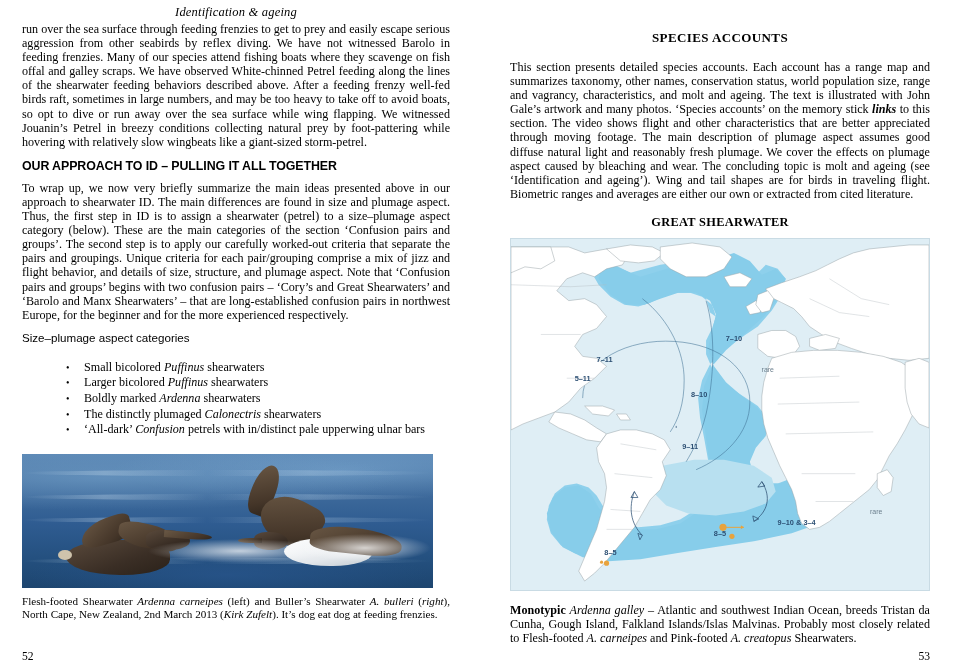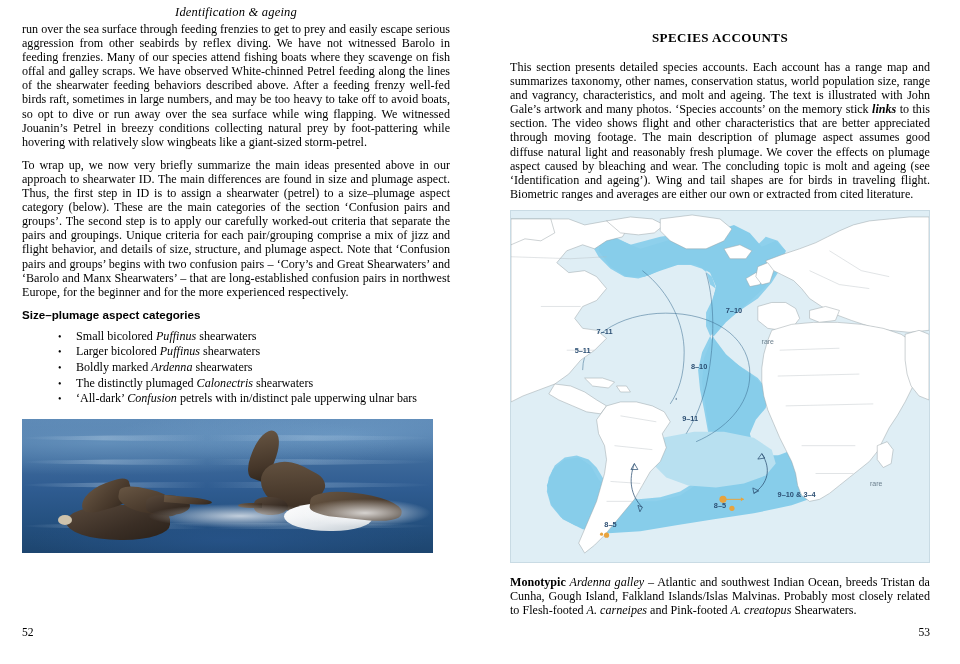--- a/index.html
+++ b/index.html
@@ -37,42 +37,42 @@
 
   h2.section{
     font-family:"Liberation Sans","DejaVu Sans",sans-serif;
     font-weight:bold;
     font-size:12.4px;
     margin:10px 0 8px 0;
     letter-spacing:-0.1px;
   }
   h3.subhead{
     font-family:"Liberation Sans","DejaVu Sans",sans-serif;
-    font-weight:bold;
+    font-weight:normal;
     font-size:11.6px;
     margin:9px 0 3px 0;
   }
   h2.center-caps{
     text-align:center;
     font-weight:bold;
     font-size:13px;
     letter-spacing:.4px;
     margin:12px 0 14px 0;
     font-family:"Liberation Serif","DejaVu Serif",serif;
   }
   h2.species-name{
     text-align:center;
     font-weight:bold;
     font-size:12.4px;
     letter-spacing:.3px;
     margin:14px 0 8px 0;
     font-family:"Liberation Serif","DejaVu Serif",serif;
   }
 
-  ul.cats{margin:8px;padding:0 0 0 46px;list-style:none;}
+  ul.cats{margin:16px;padding:0 0 0 46px;list-style:none;}
   ul.cats li{
     position:relative;
     font-size:12.1px;
     line-height:15.6px;
   }
   ul.cats li:before{
     content:"\2022";
     position:absolute;
     left:-18px;
     top:0;
@@ -125,21 +125,21 @@
   }
 
   .caption{
     margin-top:7px;
     font-size:11.1px;
     line-height:13.4px;
     text-align:justify;
   }
   .folio{
     position:absolute;
-    bottom:25px;
+    bottom:1px;
     font-size:11.6px;
   }
   .folio.l{left:22px;}
   .folio.r{right:30px;}
 
   
   .map-wrap{
     position:relative;
     width:420px;height:353px;
     margin:0 auto;
@@ -171,20 +171,21 @@
 <body>
 
 <div class="spread">
 
   <div class="page left">
 
     <div class="running-head">Identification &amp; ageing</div>
 
     <p class="body">run over the sea surface through feeding frenzies to get to prey and easily escape serious aggression from other seabirds by reflex diving. We have not witnessed Barolo in feeding frenzies. Many of our species attend fishing boats where they scavenge on fish offal and galley scraps. We have observed White-chinned Petrel feeding along the lines of the shearwater feeding behaviors described above. After a feeding frenzy well-fed birds raft, sometimes in large numbers, and may be too heavy to take off to avoid boats, so opt to dive or run away over the sea surface while wing flapping. We witnessed Jouanin’s Petrel in breezy conditions collecting natural prey by foot-pattering while hovering with relatively slow wingbeats like a giant-sized storm-petrel.</p>
 
+    <h2 class="section">OUR APPROACH TO ID – PULLING IT ALL TOGETHER</h2>
 
     <p class="body">To wrap up, we now very briefly summarize the main ideas presented above in our approach to shearwater ID. The main differences are found in size and plumage aspect. Thus, the first step in ID is to assign a shearwater (petrel) to a size–plumage aspect category (below). These are the main categories of the section ‘Confusion pairs and groups’. The second step is to apply our carefully worked-out criteria that separate the pairs and groupings. Unique criteria for each pair/grouping comprise a mix of jizz and flight behavior, and details of size, structure, and plumage aspect. Note that ‘Confusion pairs and groups’ begins with two confusion pairs – ‘Cory’s and Great Shearwaters’ and ‘Barolo and Manx Shearwaters’ – that are long-established confusion pairs in northwest Europe, for the beginner and for the more experienced respectively.</p>
 
     <h3 class="subhead">Size–plumage aspect categories</h3>
 
     <ul class="cats">
         <li>Small bicolored <i>Puffinus</i> shearwaters</li>
         <li>Larger bicolored <i>Puffinus</i> shearwaters</li>
         <li>Boldly marked <i>Ardenna</i> shearwaters</li>
         <li>The distinctly plumaged <i>Calonectris</i> shearwaters</li>
@@ -213,32 +214,34 @@
         <div class="body-white" style="left:262px;top:84px;width:88px;height:28px;"></div>
         <div class="wing-dark" style="left:288px;top:74px;width:92px;height:26px;border-radius:50% 60% 40% 30%;transform:rotate(6deg);"></div>
         <div class="body-dark" style="left:232px;top:78px;width:34px;height:18px;border-radius:40% 60% 50% 45%;"></div>
         <div class="wing-dark" style="left:216px;top:84px;width:24px;height:5px;border-radius:60% 0 0 60%;"></div>
       </div>
 
       <div class="foamA"></div>
       <div class="foamB"></div>
     </div>
 
+    <div class="caption">Flesh-footed Shearwater <i>Ardenna carneipes</i> (left) and Buller’s Shearwater <i>A. bulleri</i> (<i>right</i>), North Cape, New Zealand, 2nd March 2013 (<i>Kirk Zufelt</i>). It’s dog eat dog at feeding frenzies.</div>
 
     <div class="folio l">52</div>
   </div>
 
   <div class="page right">
 
     <div class="running-head-spacer"></div>
 
     <h2 class="center-caps">SPECIES ACCOUNTS</h2>
 
     <p class="body">This section presents detailed species accounts. Each account has a range map and summarizes taxonomy, other names, conservation status, world population size, range and vagrancy, characteristics, and molt and ageing. The text is illustrated with John Gale’s artwork and many photos. ‘Species accounts’ on the memory stick <b><i>links</i></b> to this section. The video shows flight and other characteristics that are better appreciated through moving footage. The main description of plumage aspect assumes good diffuse natural light and reasonably fresh plumage. We cover the effects on plumage aspect caused by bleaching and wear. The concluding topic is molt and ageing (see ‘Identification and ageing’). Wing and tail shapes are for birds in traveling flight. Biometric ranges and averages are either our own or extracted from cited literature.</p>
 
+    <h2 class="species-name">GREAT SHEARWATER</h2>
 
     <div class="map-wrap">
       <svg viewBox="0 0 420 353" preserveAspectRatio="none">
         <rect x="0" y="0" width="420" height="353" fill="#dfeef5"></rect>
 
         <g>
 
           <path class="range-core" d="M88,18 L120,34 L150,26 L176,22 L200,20 L214,16 L226,26 L218,40 L205,48 L196,60 L200,74 L214,84 L230,86 L246,80 L258,70 L262,58 L256,44 L248,34 L256,26 L268,30 L276,40 L272,56 L262,72 L248,88 L230,100 L214,112 L200,126 L192,142 L188,160 L190,180 L194,200 L198,222 L200,240 L196,258 L186,272 L170,282 L150,288 L128,290 L112,286 L100,278 L92,268 L86,258 L78,250 L66,246 L54,248 L44,256 L38,268 L36,282 L40,296 L50,308 L64,316 L80,320 L98,322 L118,320 L140,316 L162,312 L186,308 L210,304 L236,300 L262,296 L286,292 L306,286 L320,278 L330,268 L336,256 L334,244 L326,236 L314,232 L300,232 L288,236 L278,242 L268,246 L256,246 L246,240 L240,230 L240,218 L246,208 L254,200 L258,190 L256,178 L248,168 L236,160 L224,152 L212,142 L202,130 L196,116 L196,102 L202,90 L206,78 L202,66 L192,58 L180,54 L166,54 L152,58 L140,64 L128,68 L114,66 L100,58 L88,46 L80,32 Z" opacity="0.92"></path>
 
           <path class="range-core" d="M92,22 L130,38 L170,26 L206,20 L224,14 L240,22 L252,36 L266,30 L276,40 L270,58 L254,78 L234,96 L216,112 L202,128 L194,148 L192,172 L196,200 L200,228 L198,254 L188,274 L170,286 L146,292 L120,292 L100,284 L88,270 L80,256 L68,248 L54,250 L42,260 L36,276 L40,294 L52,310 L72,320 L98,324 L130,322 L166,316 L204,310 L244,304 L282,296 L310,286 L328,272 L336,256 L332,242 L318,234 L300,234 L284,240 L270,246 L256,246 L244,238 L240,224 L246,210 L256,198 L258,184 L248,170 L232,158 L216,144 L204,128 L198,110 L202,92 L206,76 L200,62 L186,54 L168,54 L150,60 L134,66 L116,66 L100,56 L88,40 Z" fill="#87cdea"></path>

